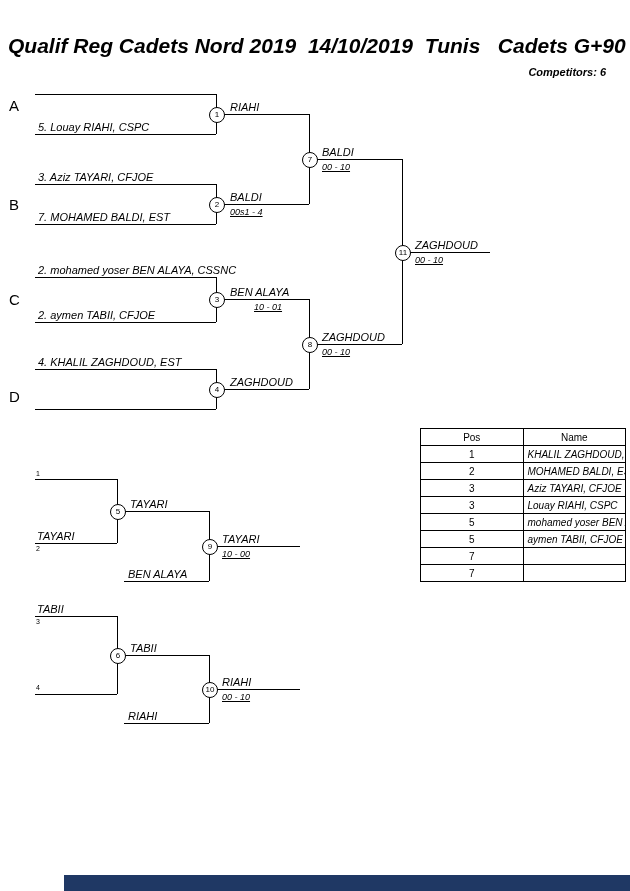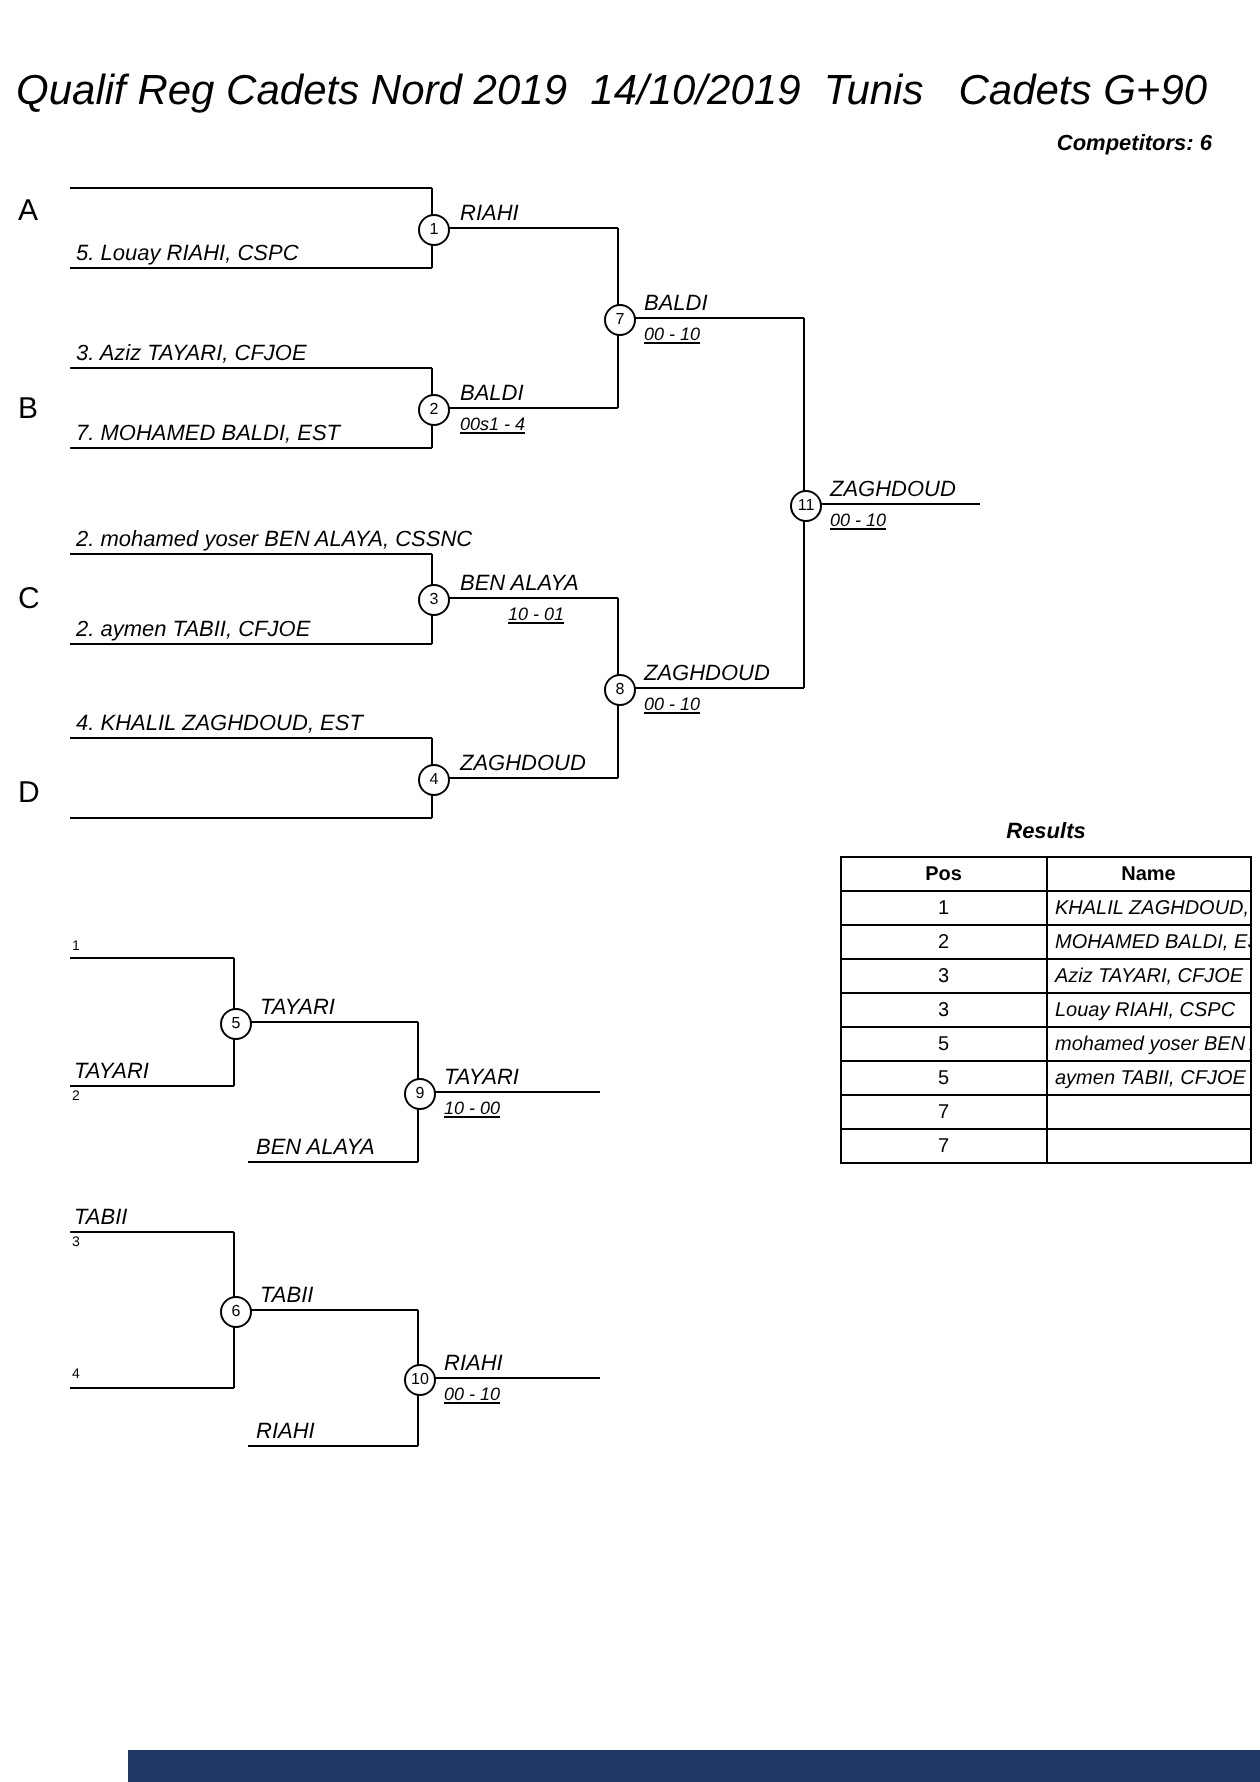--- a/index.html
+++ b/index.html
@@ -1,36 +1,36 @@
 <!DOCTYPE html>
 <html><head>
 <meta charset="utf-8">
 <style>
   html,body{margin:0;padding:0;}
   body{width:630px;height:891px;position:relative;background:#fff;
        font-family:"Liberation Sans", sans-serif;color:#000;overflow:hidden;}
   #page{position:absolute;inset:0;width:630px;height:891px;}
   svg.lines{position:absolute;left:0;top:0;z-index:1;}
   .txt{position:absolute;z-index:2;white-space:pre;}
-  .title{left:8px;top:34px;font-size:21px;font-weight:normal;font-style:italic;}
+  .title{left:8px;top:34px;font-size:21px;font-weight:bold;font-style:italic;}
   .competitors{right:24px;top:66px;font-size:11px;font-weight:bold;font-style:italic;}
   .letter{font-size:15px;}
   .lbl{font-size:11px;font-style:italic;line-height:13px;}
   .score{font-size:9px;font-style:italic;line-height:11px;text-decoration:underline;}
   .seed{font-size:7px;line-height:8px;}
   .node{position:absolute;z-index:3;width:14px;height:14px;border:1px solid #000;
         border-radius:50%;background:#fff;display:flex;align-items:center;justify-content:center;
         font-size:8px;line-height:8px;}
   .results-title{position:absolute;left:420px;top:410px;width:206px;text-align:center;
         font-size:11px;font-weight:bold;font-style:italic;z-index:2;}
   table.results{position:absolute;left:420px;top:428px;width:206px;border-collapse:collapse;
         table-layout:fixed;z-index:2;}
   table.results th, table.results td{border:1px solid #000;height:16px;font-size:10px;
         padding:0 4px;overflow:hidden;white-space:nowrap;}
-  table.results th{font-weight:bold;text-align:center;margin-left:20px;}
+  table.results th{font-weight:normal;text-align:center;margin-left:20px;}
   table.results td.pos{width:26px;text-align:center;font-style:normal;}
   table.results td.name{font-style:italic;text-align:left;}
   .footer-bar{position:absolute;left:64px;top:875px;width:566px;height:16px;z-index:2;}
 </style>
 </head>
 <body>
 
 <div id="page">
 
   <svg class="lines" width="630" height="891">
@@ -135,21 +135,20 @@
   <div class="txt score" style="left:222px;top:549px;">10 - 00</div>
 
   <div class="txt lbl" style="left:37px;top:603px;">TABII</div>
   <div class="node" style="left:110px;top:648px;">6</div>
   <div class="txt lbl" style="left:130px;top:642px;">TABII</div>
   <div class="txt lbl" style="left:128px;top:710px;">RIAHI</div>
   <div class="node" style="left:202px;top:682px;">10</div>
   <div class="txt lbl" style="left:222px;top:676px;">RIAHI</div>
   <div class="txt score" style="left:222px;top:692px;">00 - 10</div>
 
-  <div class="results-title">Results</div>
   <table class="results">
     <thead>
       <tr>
         <th class="pos">Pos</th>
         <th class="name">Name</th>
       </tr>
     </thead>
     <tbody>
       <tr>
           <td class="pos">1</td>

